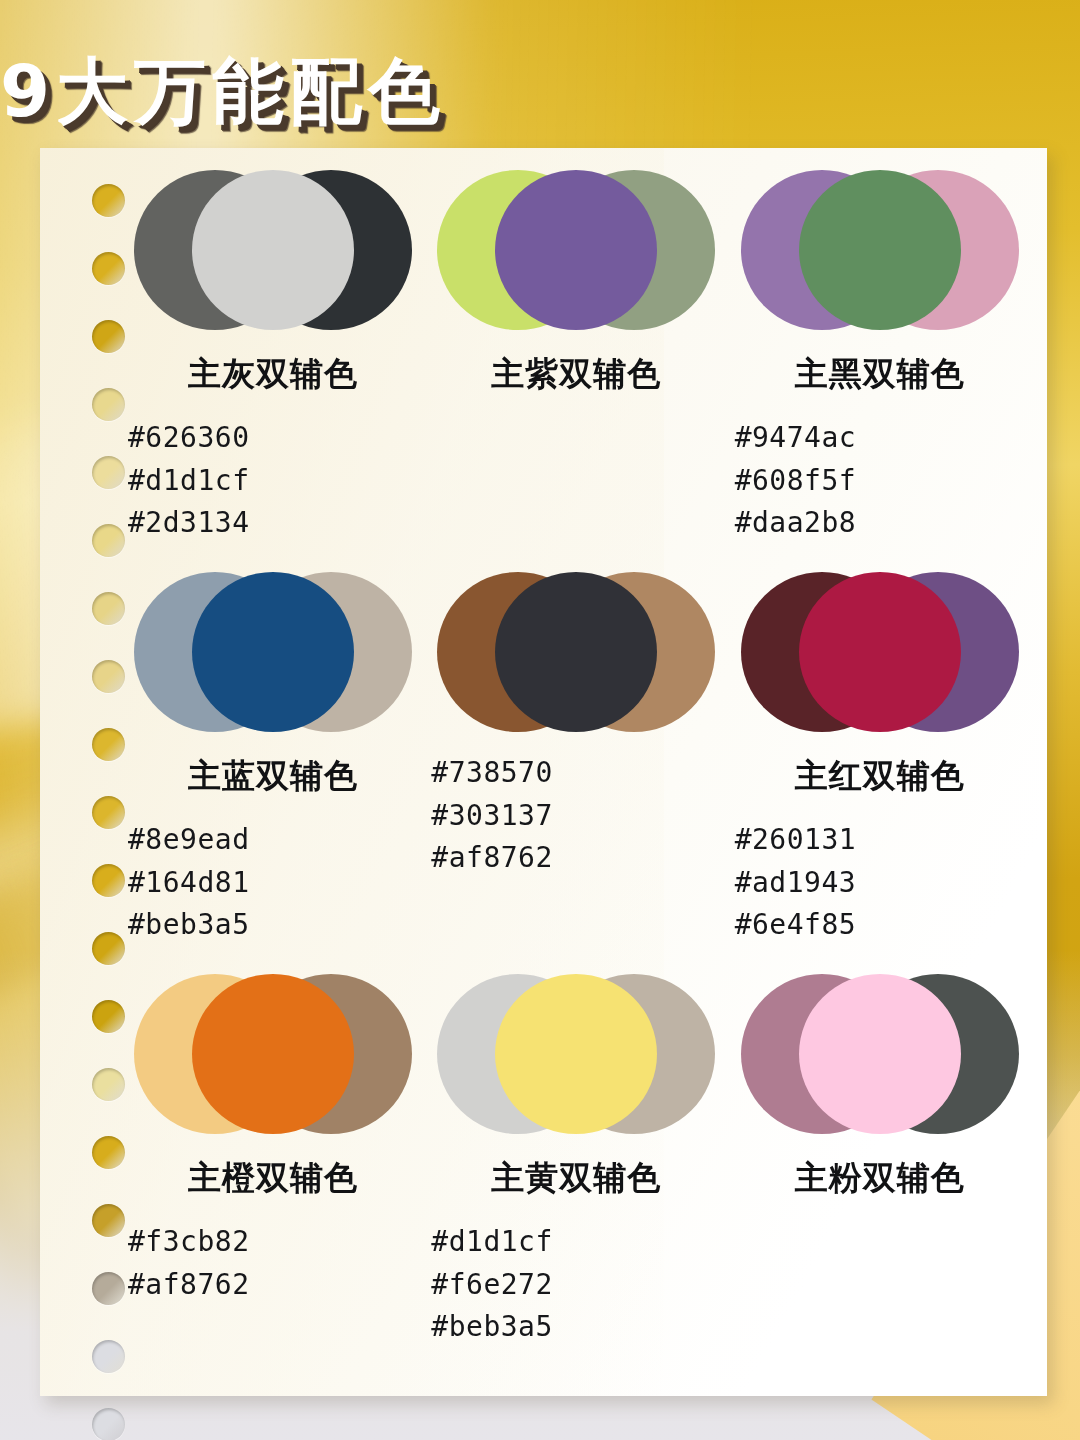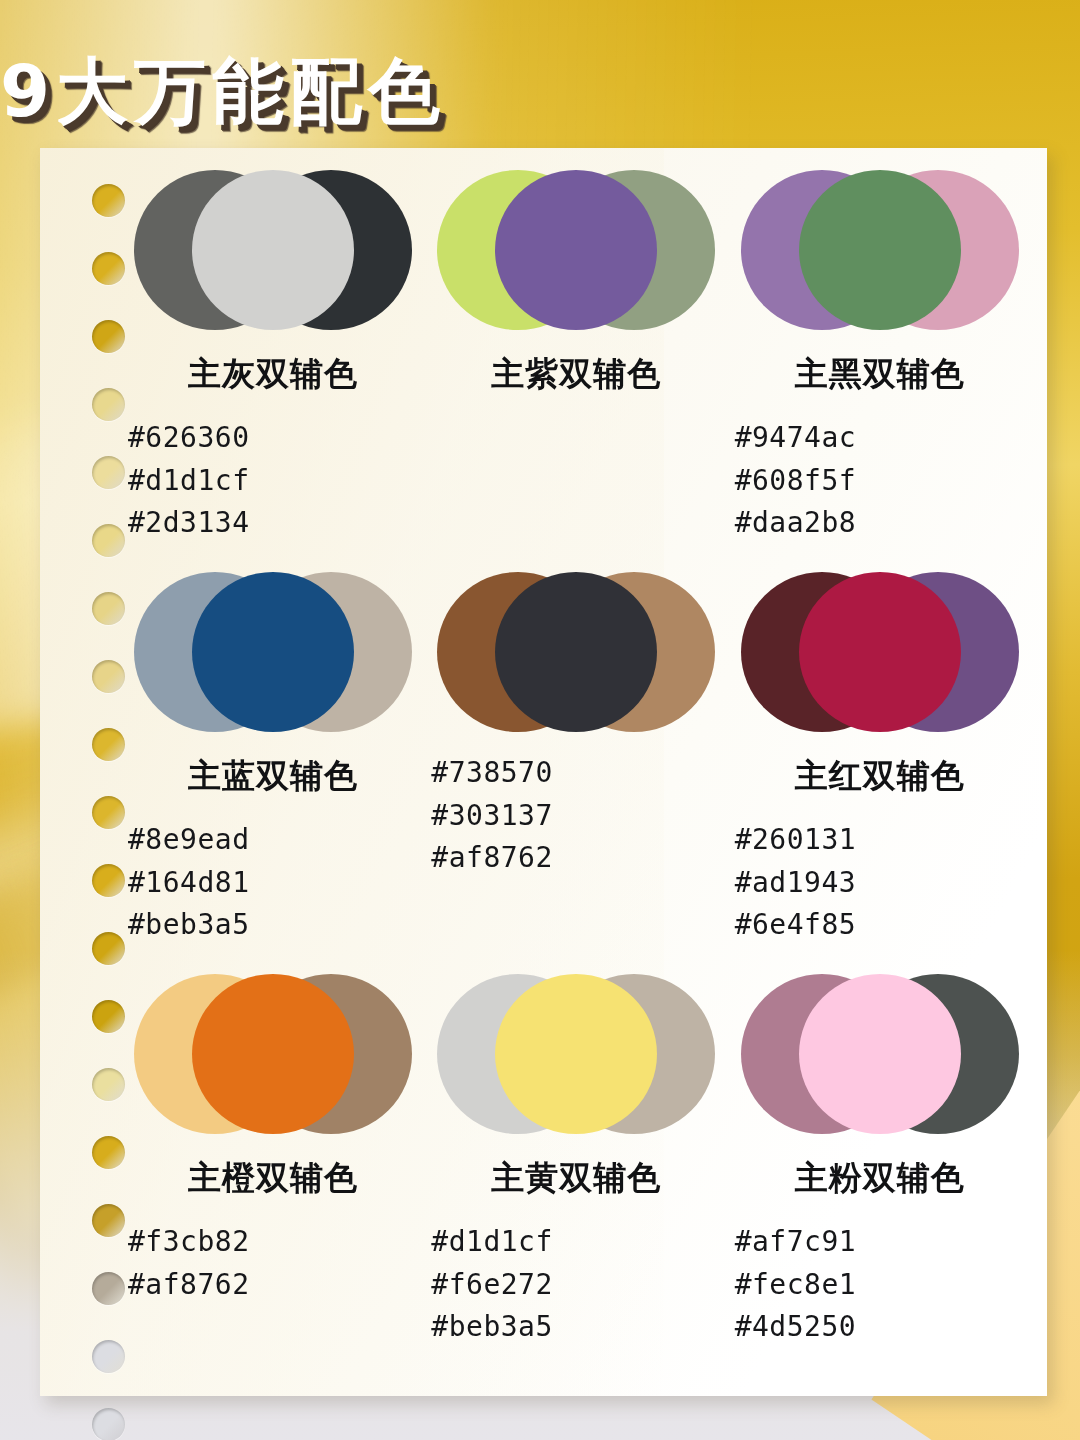--- a/index.html
+++ b/index.html
@@ -251,20 +251,15 @@
           <span class="hex">#beb3a5</span>
         </div>
       </div>
       <div class="card">
         <div class="swatches">
           <div class="swatch s-left" style="background: rgb(175, 124, 145);"></div>
           <div class="swatch s-right" style="background: rgb(77, 82, 80);"></div>
           <div class="swatch s-mid" style="background: rgb(254, 200, 225);"></div>
         </div>
         <div class="card-title">主粉双辅色</div>
-        <div class="hexes">
-          <span class="hex">#af7c91</span>
-          <span class="hex">#fec8e1</span>
-          <span class="hex">#4d5250</span>
-        </div>
       </div>
     </div>
 </div>
 
 </body></html>

